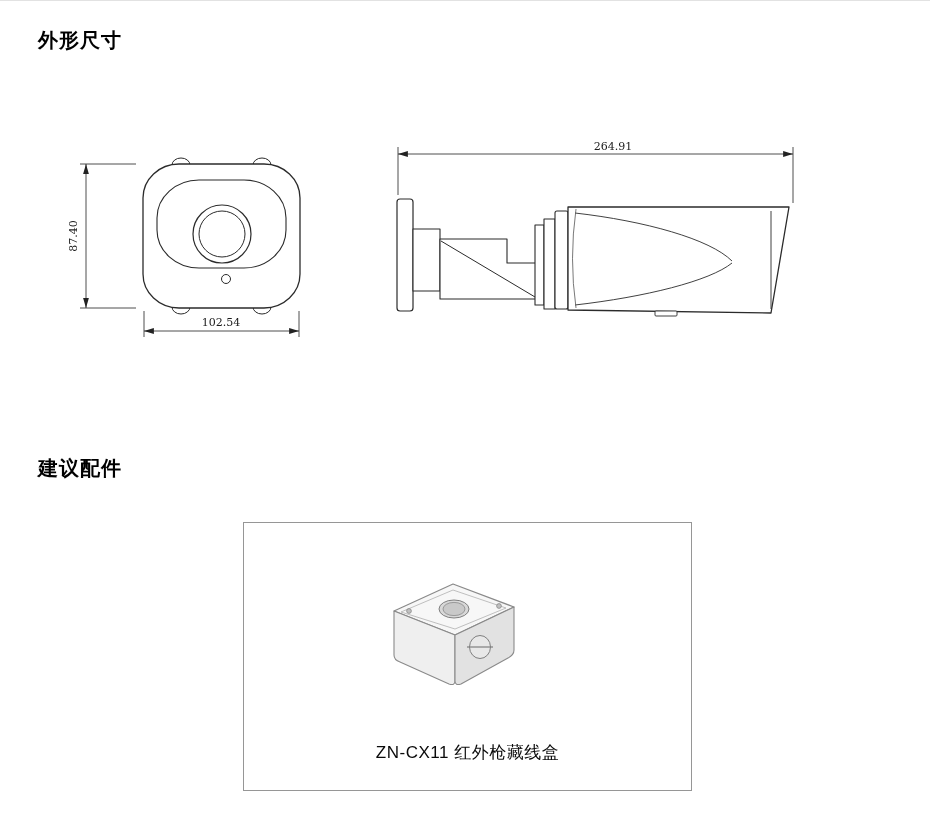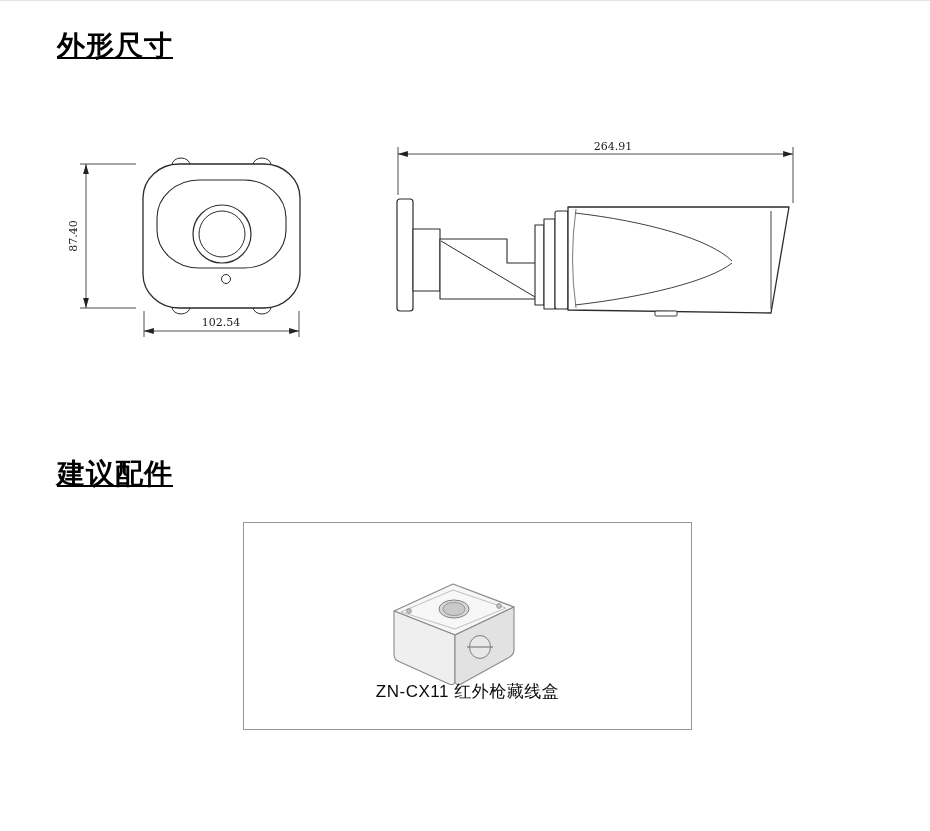--- a/index.html
+++ b/index.html
@@ -12,45 +12,44 @@
     width: 930px;
     height: 831px;
     background: #ffffff;
     font-family: "Liberation Sans", sans-serif;
     overflow: hidden;
     border-top: 1px solid #e2e2e2;
     box-sizing: border-box;
   }
   .section-title {
     position: absolute;
-    left: 57px;
+    left: 38px;
     margin: 0;
-    font-size: 28px;
+    font-size: 20px;
     font-weight: bold;
     color: #000000;
     letter-spacing: 1px;
-    text-decoration: underline;
   }
   #title-dimensions { top: 26px; }
   #title-accessories { top: 454px; }
 
   .drawing { position: absolute; }
 
   svg text.dim-text {
     font-family: "DejaVu Serif", serif;
     font-size: 11px;
     fill: #1c1c1c;
   }
 
   .acc-box {
     position: absolute;
     left: 243px;
     top: 521px;
     width: 449px;
-    height: 208px;
+    height: 269px;
     border: 1px solid #969696;
     box-sizing: border-box;
     background: #ffffff;
   }
   .acc-drawing {
     position: absolute;
     left: 110px;
     top: 44px;
   }
   .acc-caption {

